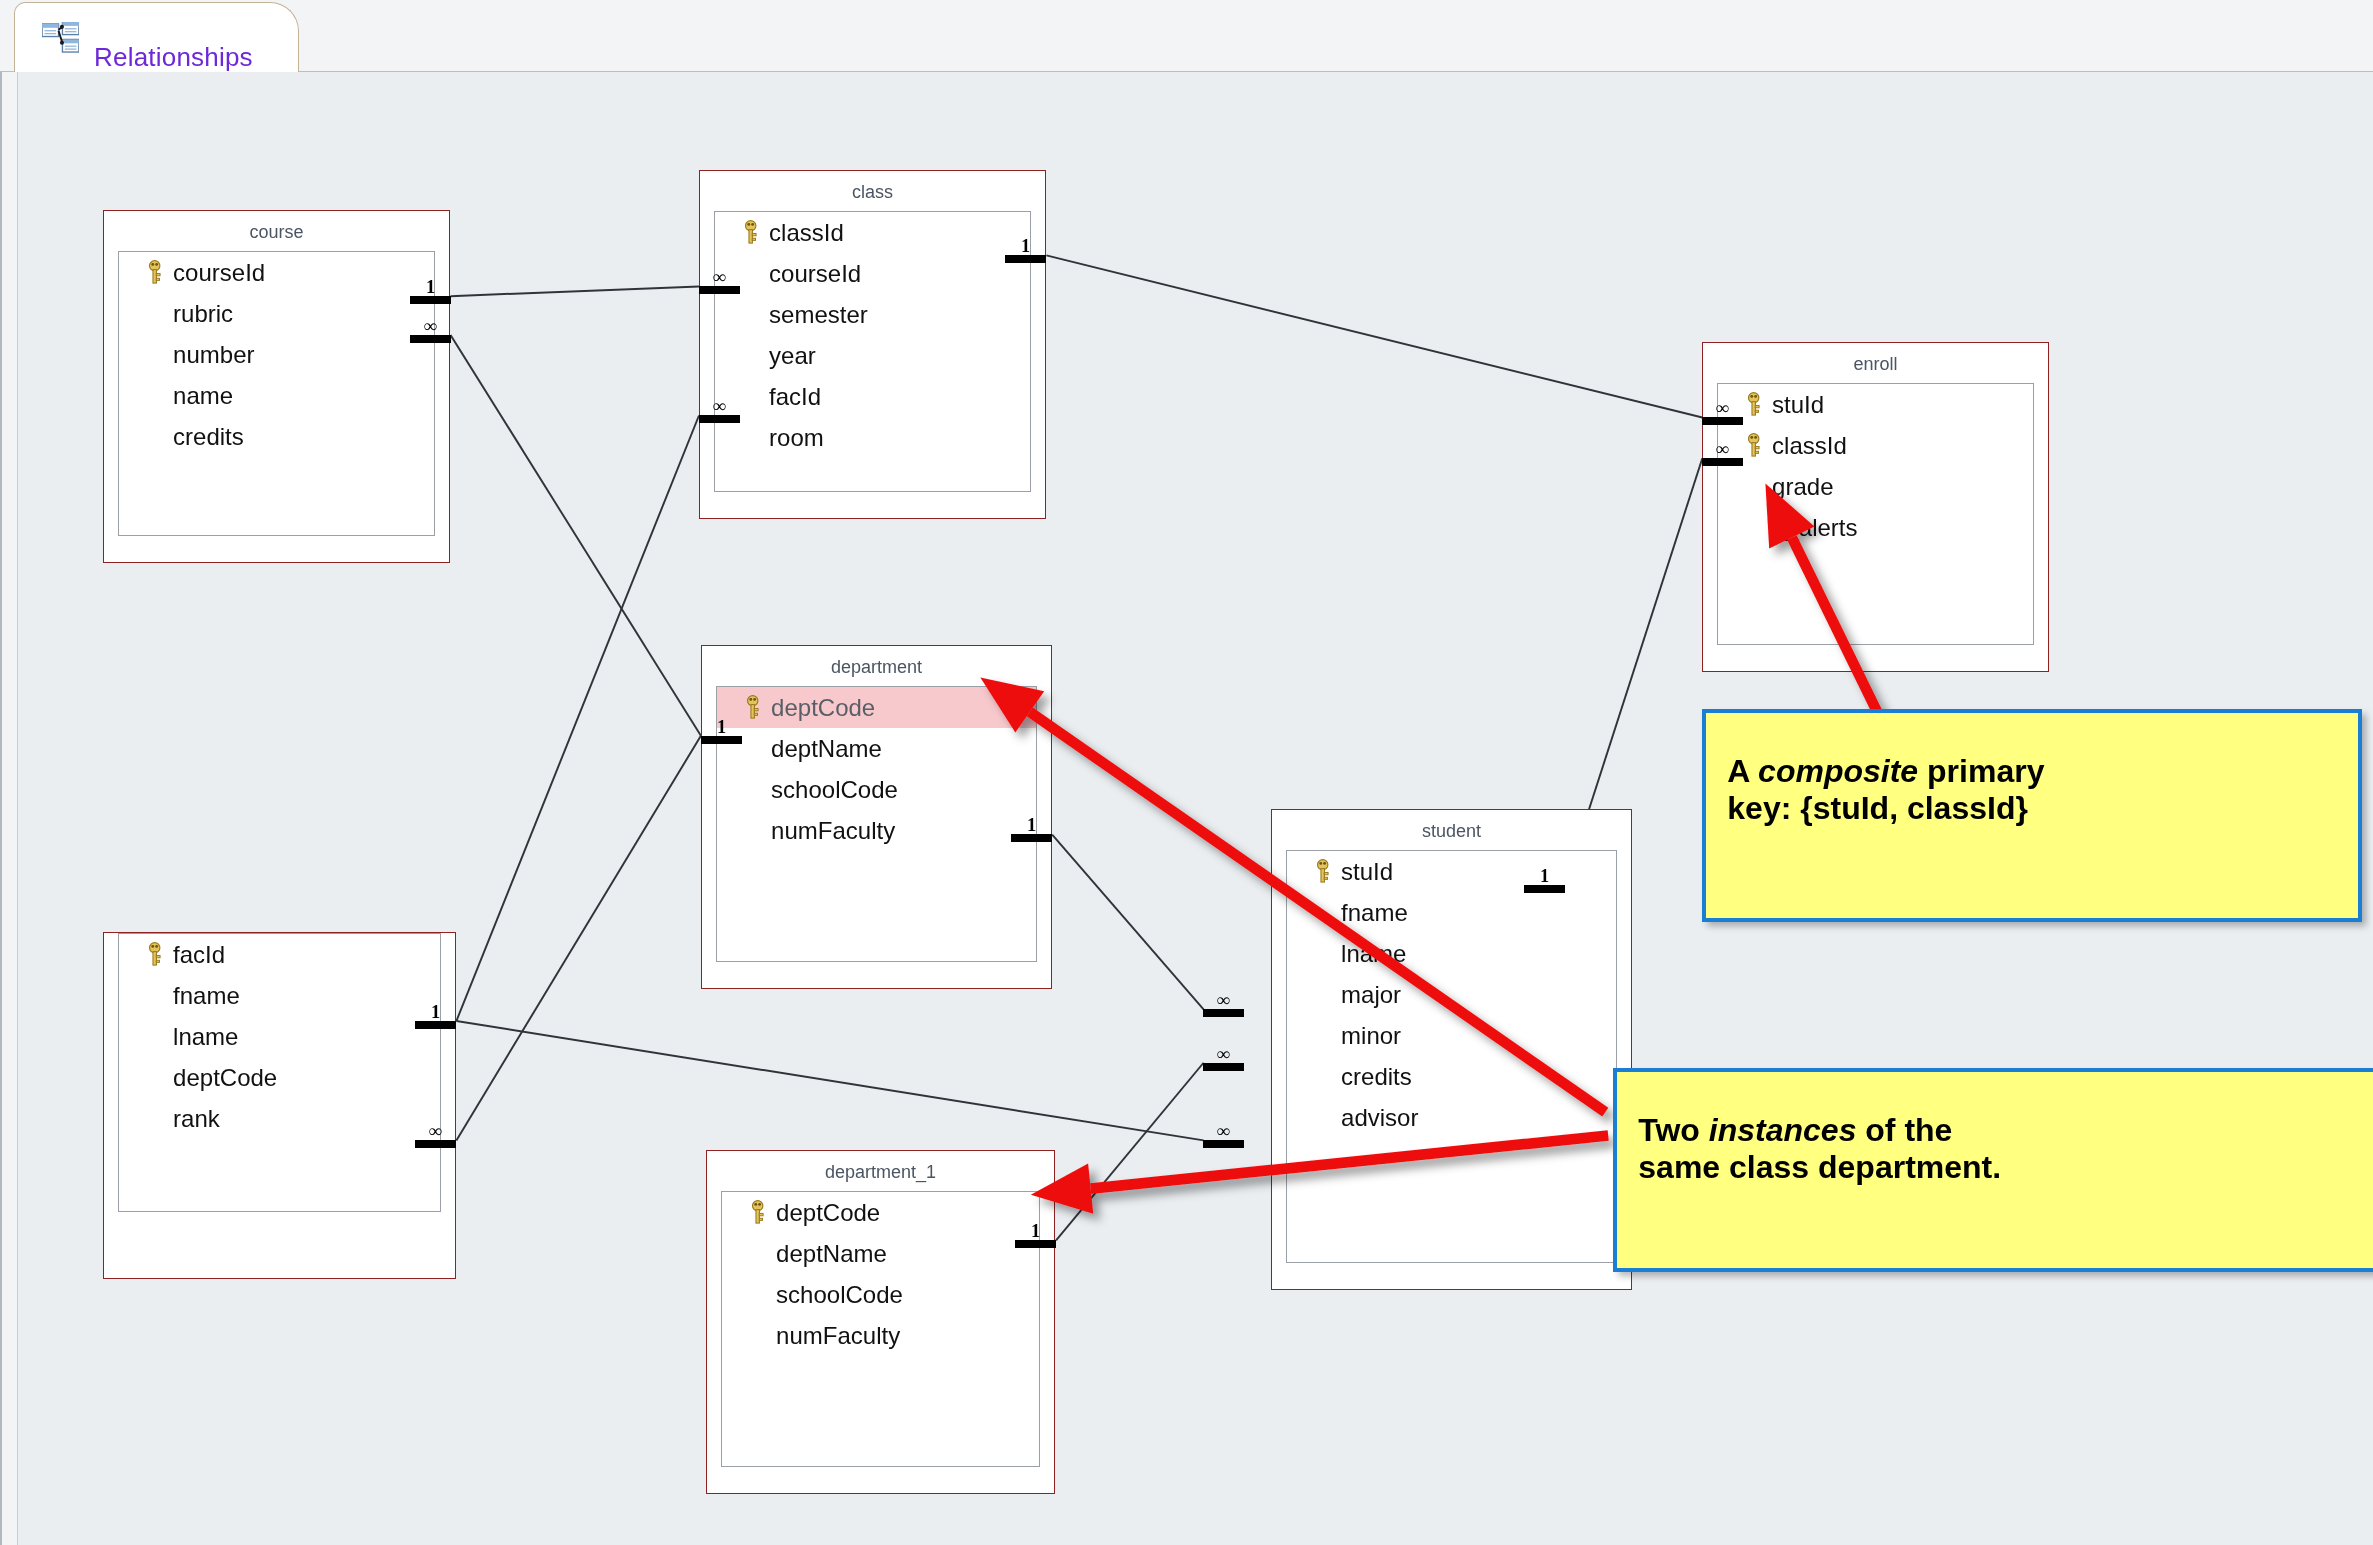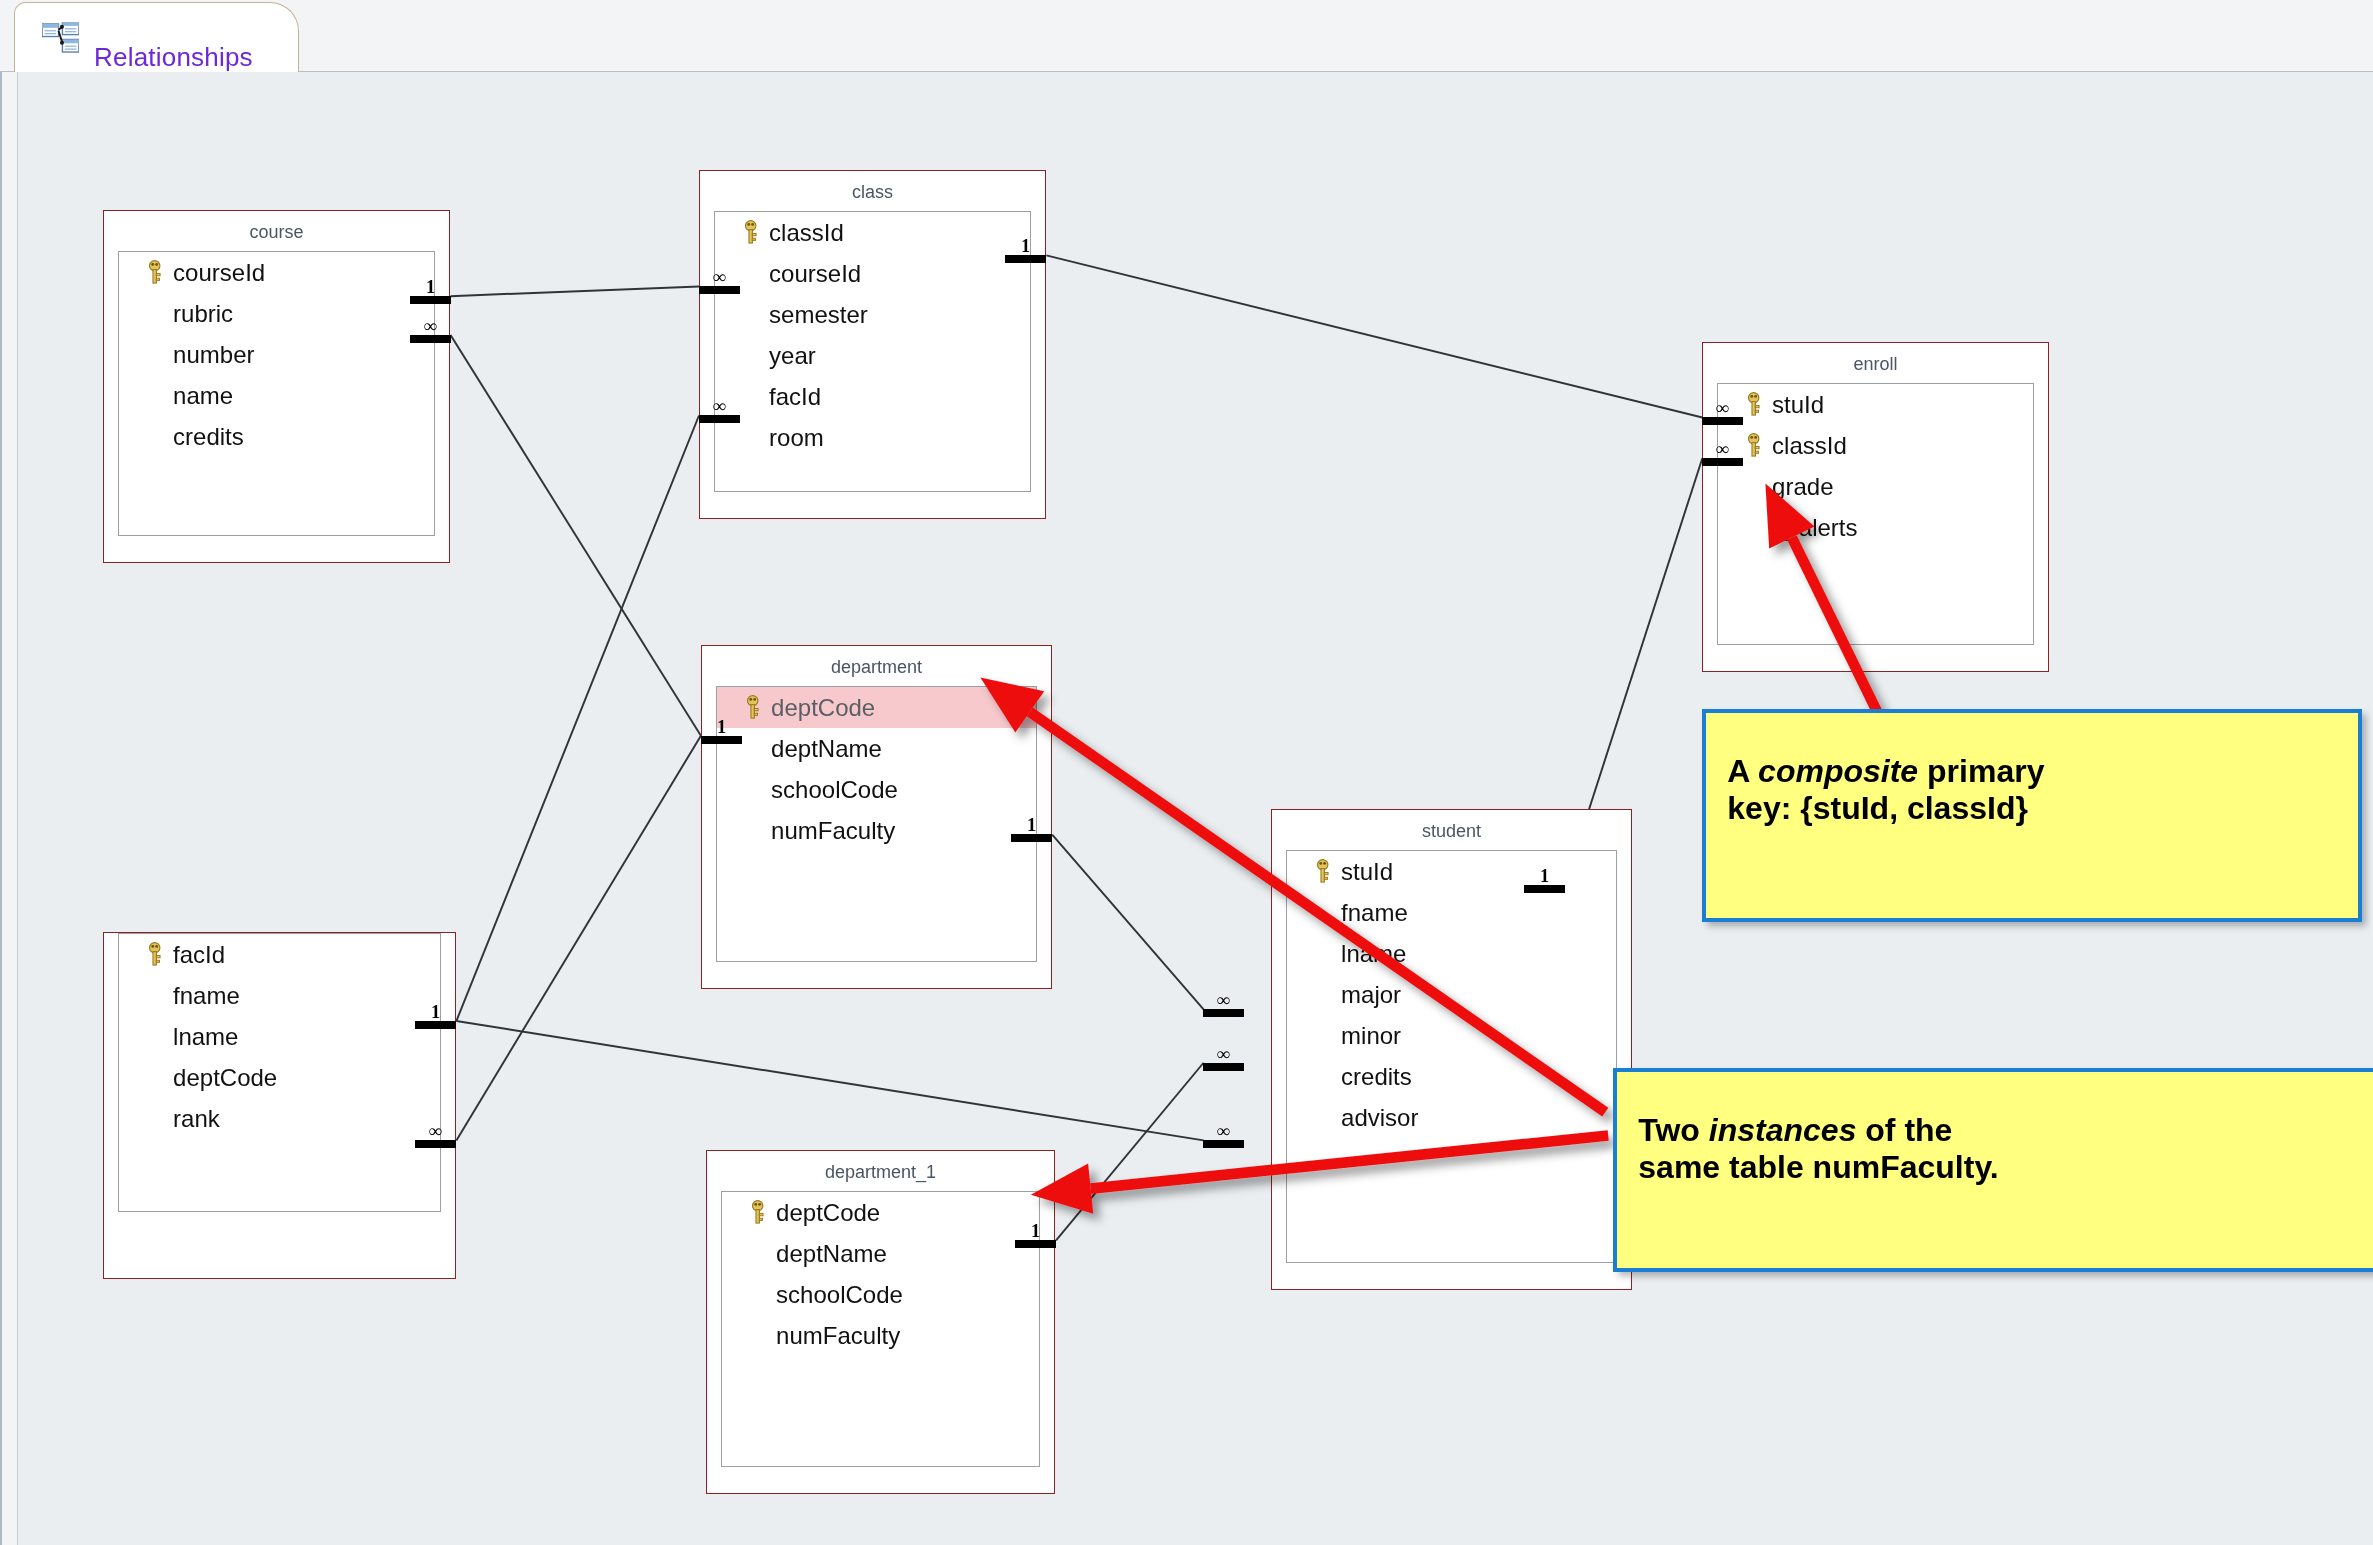--- a/index.html
+++ b/index.html
@@ -550,18 +550,18 @@
             <polygon points="1060,1157 1119.0250714082442,1124.8124100738862 1124.3283664033427,1176.5412710916487" fill="#ee1111"></polygon>
           </g>
         </g>
     </svg>
 
     <div id="callouts-layer">
         <div class="callout" style="left: 1700px; top: 637px; width: 660px; height: 213px; background: rgb(255, 255, 128); border-color: rgb(26, 127, 212);">
           <div class="ctext"><span>A </span><i>composite</i><span> primary</span><br><span>key: {stuId, classId}</span></div>
         </div>
         <div class="callout" style="left: 1611px; top: 996px; width: 812px; height: 204px; background: rgb(255, 255, 128); border-color: rgb(26, 127, 212);">
-          <div class="ctext"><span>Two </span><i>instances</i><span> of the</span><br><span>same table numFaculty.</span></div>
+          <div class="ctext"><span>Two </span><i>instances</i><span> of the</span><br><span>same class department.</span></div>
         </div>
       </div>
   </div>
 </div>
 
 
 </body></html>

